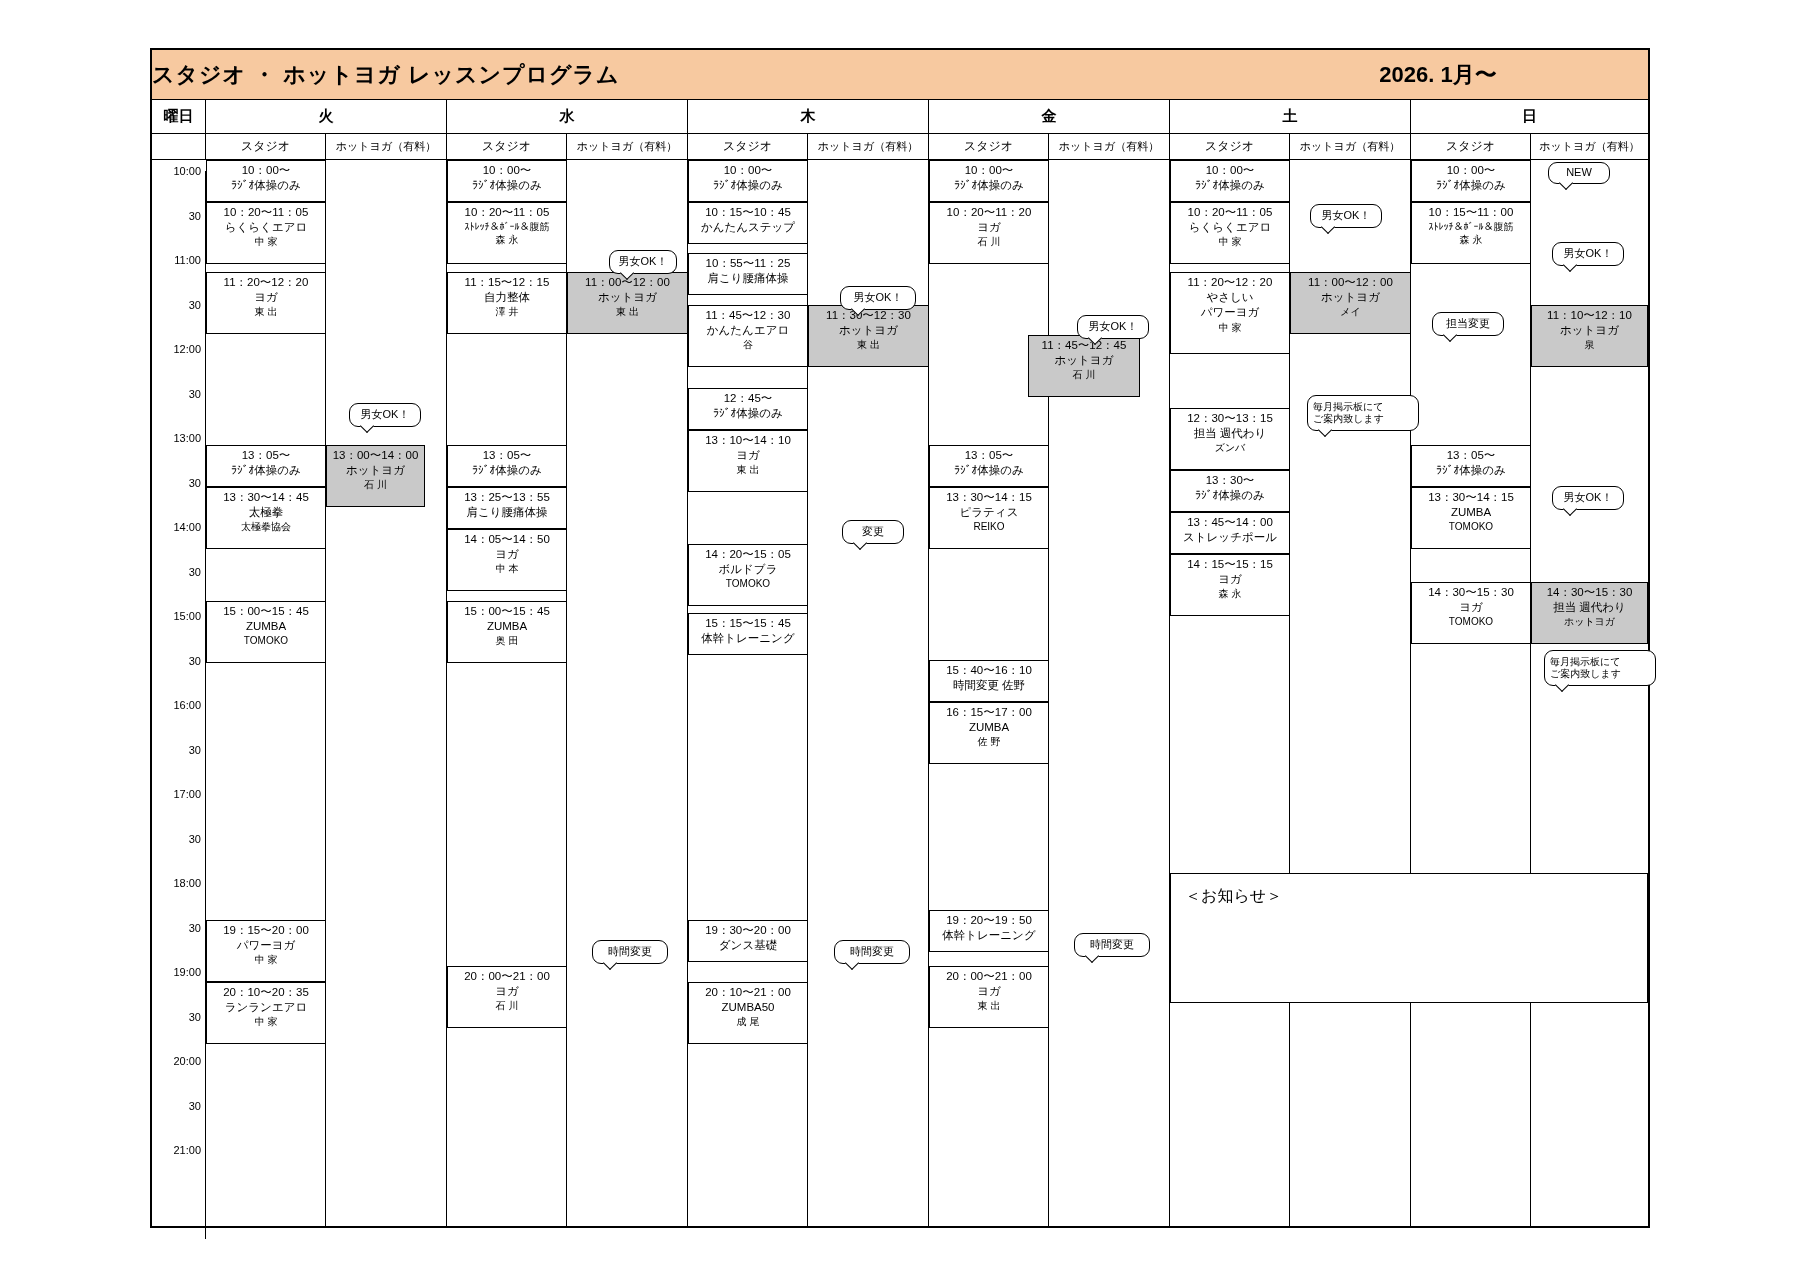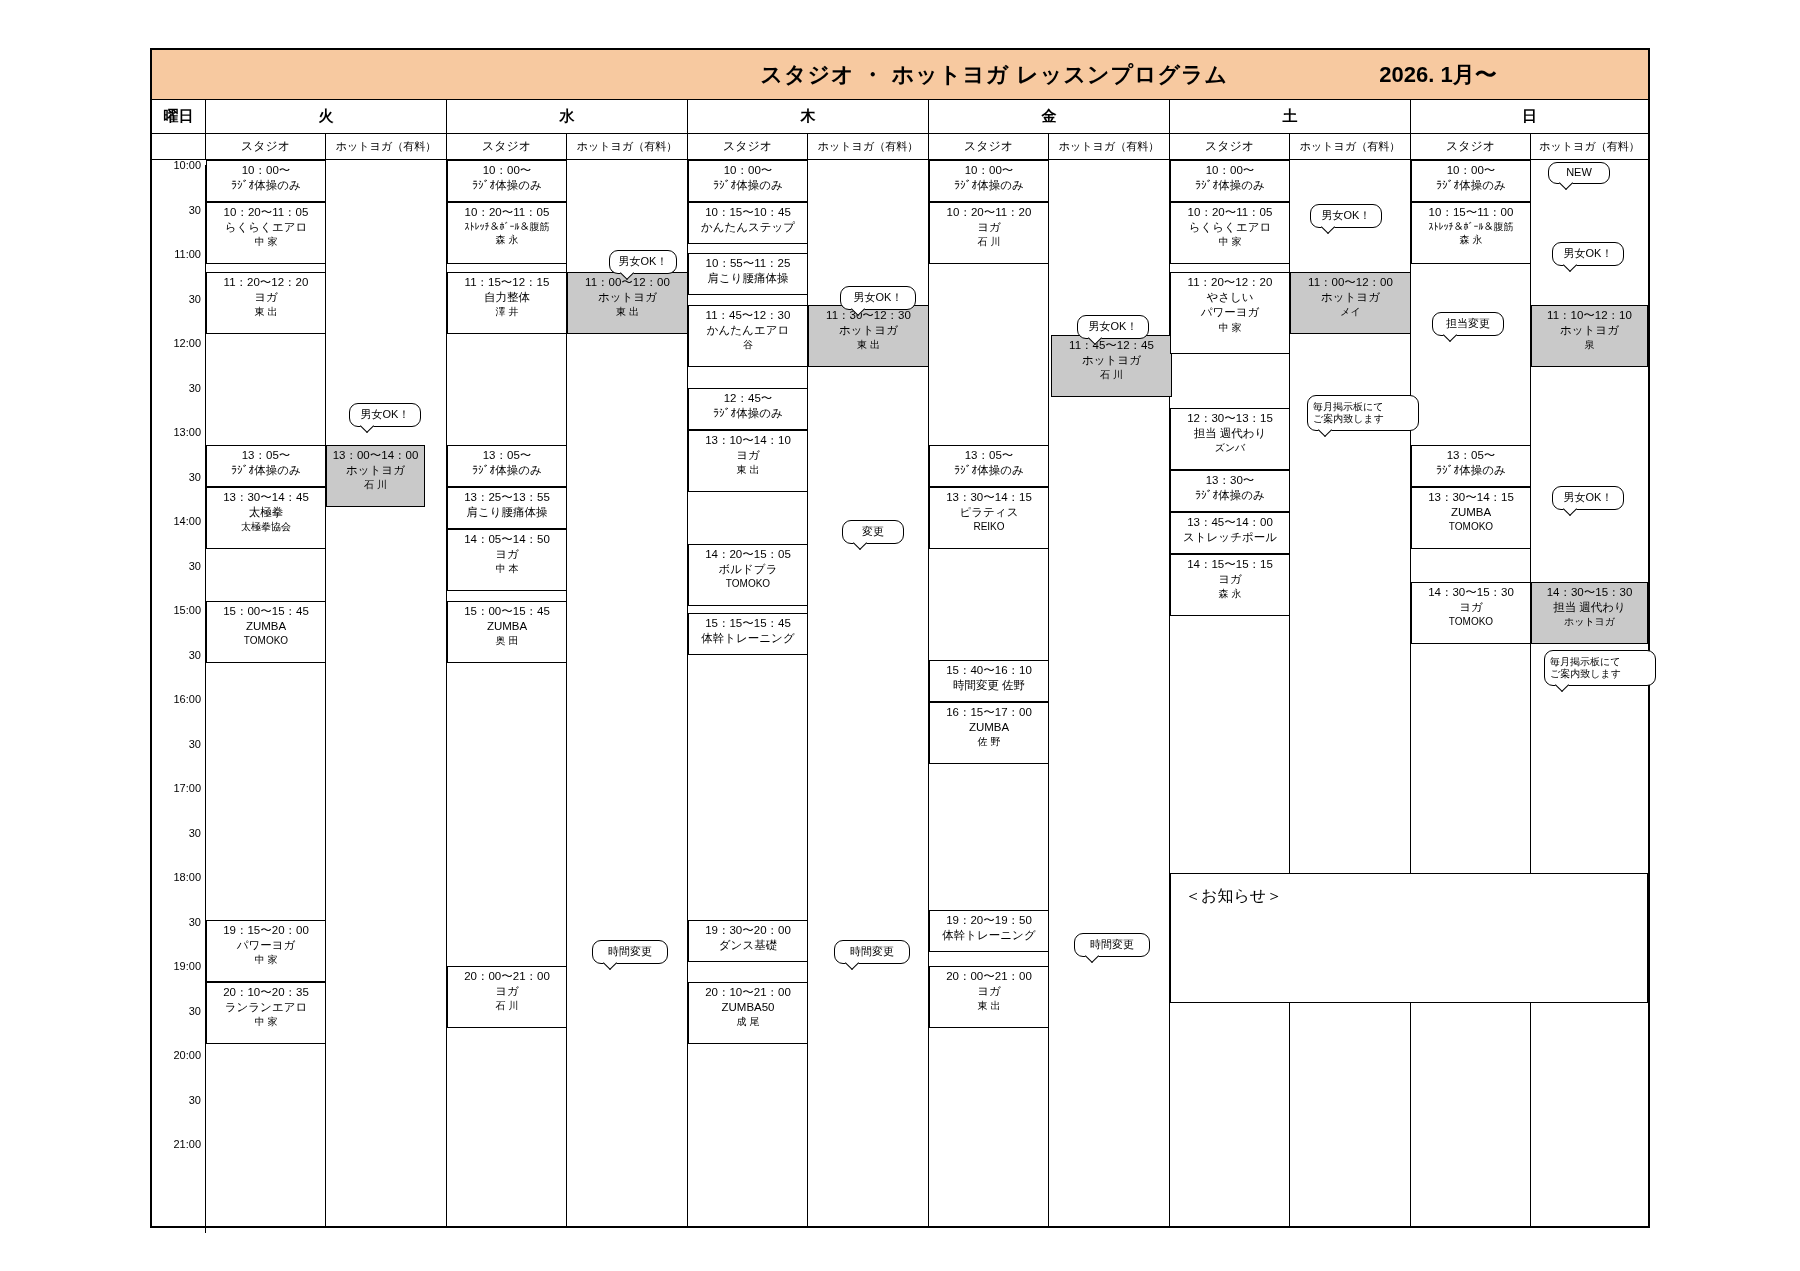--- a/index.html
+++ b/index.html
@@ -3,30 +3,30 @@
 <meta charset="utf-8">
 <style>
   html,body{margin:0;padding:0;background:#ffffff;}
   body{width:1800px;height:1271px;font-family:"Liberation Sans","DejaVu Sans",sans-serif;color:#000;}
   #sheet{position:relative;width:1800px;height:1271px;}
 
   .frame{position:absolute;left:150px;top:48px;width:1500px;height:1180px;border:2px solid #000;box-sizing:border-box;}
 
   
   .titlebar{position:absolute;left:0;top:0;width:100%;height:50px;box-sizing:border-box;border-bottom:1px solid #000;background:#f7c9a0;display:flex;align-items:center;}
-  .title-main{flex:1;text-align:right;font-size:22px;font-weight:bold;letter-spacing:1px;}
+  .title-main{flex:1;text-align:left;font-size:22px;font-weight:bold;letter-spacing:1px;}
   .title-date{width:420px;text-align:center;font-size:22px;font-weight:bold;}
 
   
   .hdr-day{position:absolute;top:50px;height:34px;box-sizing:border-box;border-right:1px solid #000;border-bottom:1px solid #000;display:flex;align-items:center;justify-content:center;font-size:15px;font-weight:bold;}
   .hdr-sub{position:absolute;top:84px;height:26px;box-sizing:border-box;border-right:1px solid #000;border-bottom:1px solid #000;display:flex;align-items:center;justify-content:center;font-size:12px;}
   .hdr-sub.small{font-size:11px;}
 
   
-  .timecol{position:absolute;left:0;top:115px;width:54px;height:1068px;box-sizing:border-box;border-right:1px solid #000;}
+  .timecol{position:absolute;left:0;top:121px;width:54px;height:1068px;box-sizing:border-box;border-right:1px solid #000;}
   .tlabel{position:absolute;right:4px;font-size:11px;text-align:right;transform:translateY(-50%);}
 
   
   .col{position:absolute;top:110px;height:1068px;box-sizing:border-box;border-right:1px solid #000;}
 
   
   .cell{position:absolute;box-sizing:border-box;border:1px solid #000;background:#fff;font-size:11.5px;line-height:1.32;text-align:center;padding-top:2px;overflow:hidden;}
   .cell.gray{background:#c9c9c9;}
   .cell .t{font-size:11.5px;}
   .cell .n{font-size:11.5px;}
@@ -286,21 +286,21 @@
     <div class="cell" style="left:777px;top:860px;width:120px;height:42px;">
       <div class="t">19：20〜19：50</div>
       <div class="n">体幹トレーニング</div>
     </div>
     <div class="cell" style="left:777px;top:916px;width:120px;height:62px;">
       <div class="t">20：00〜21：00</div>
       <div class="n">ヨガ</div>
       <div class="s">東 出</div>
     </div>
 
-    <div class="cell gray" style="left:899px;top:285px;width:121px;height:62px;">
+    <div class="cell gray" style="left:876px;top:285px;width:112px;height:62px;">
       <div class="t">11：45〜12：45</div>
       <div class="n">ホットヨガ</div>
       <div class="s">石 川</div>
     </div>
 
     <div class="cell" style="left:1018px;top:110px;width:120px;height:42px;">
       <div class="t">10：00〜</div>
       <div class="n">ﾗｼﾞｵ体操のみ</div>
     </div>
     <div class="cell" style="left:1018px;top:152px;width:120px;height:62px;">

